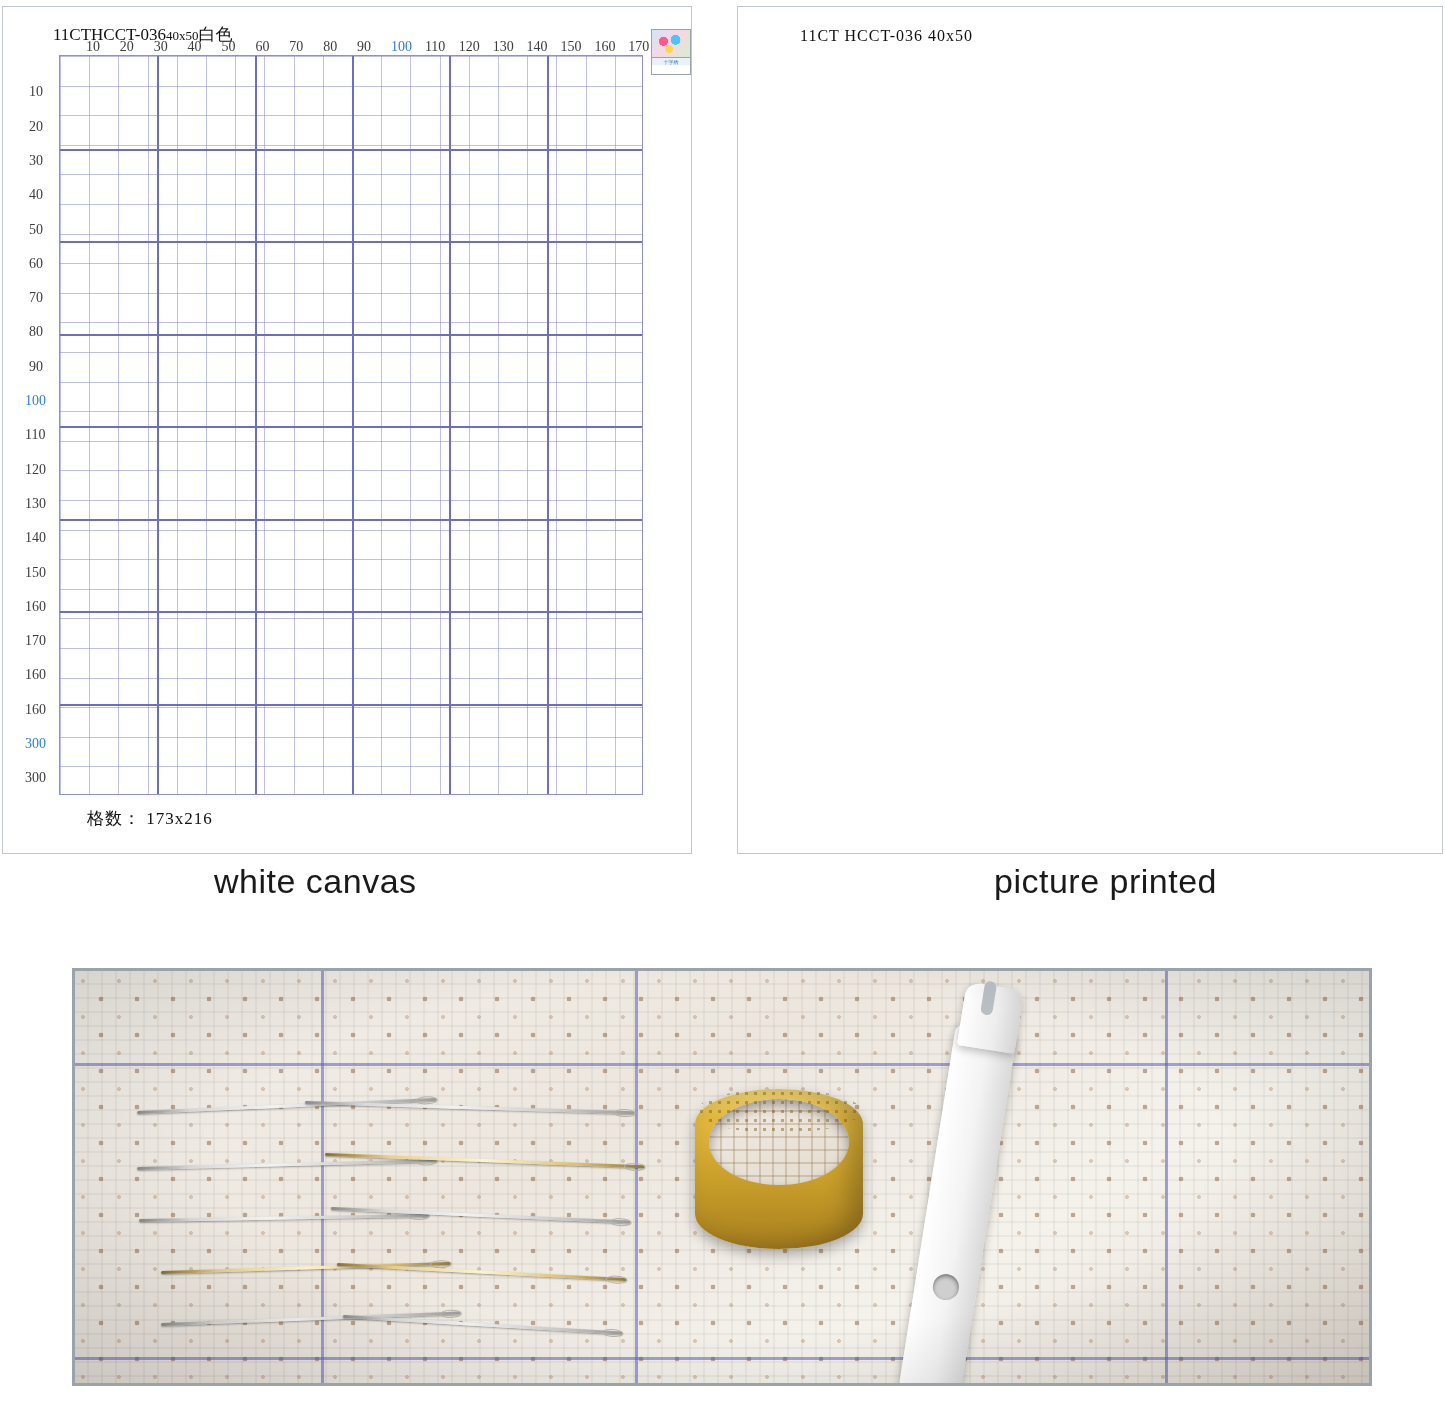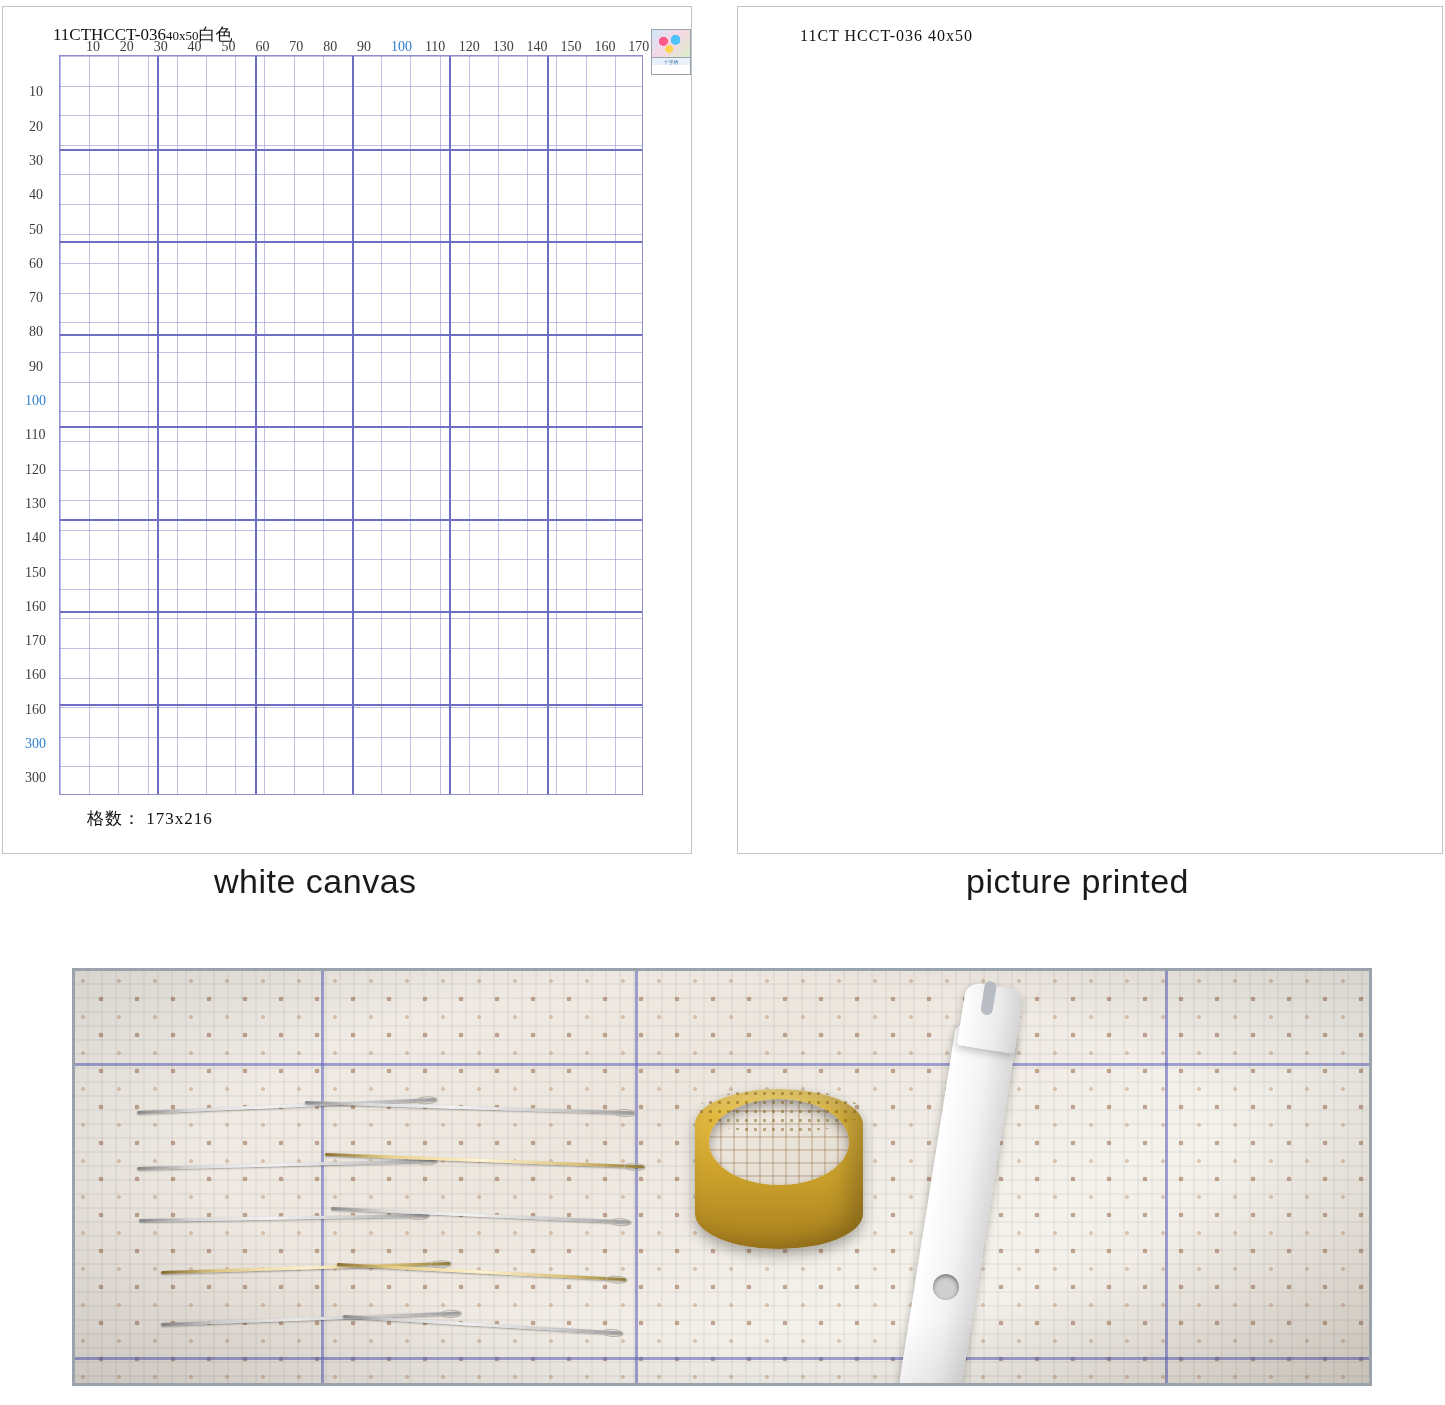--- a/index.html
+++ b/index.html
@@ -147,21 +147,21 @@
     height: 70px;
   }
   .big-label {
     position: absolute;
     font-family: "Liberation Sans", sans-serif;
     font-size: 34px;
     color: #1a1a1a;
     letter-spacing: 0.5px;
   }
   .label-white { left: 214px; top: 0px; }
-  .label-printed { left: 966px; top: 0px; }
+  .label-printed { left: 994px; top: 0px; }
 
   
   .photo {
     position: absolute;
     left: 72px;
     top: 968px;
     width: 1300px;
     height: 418px;
     border: 3px solid #9aa3ab;
     box-sizing: border-box;

